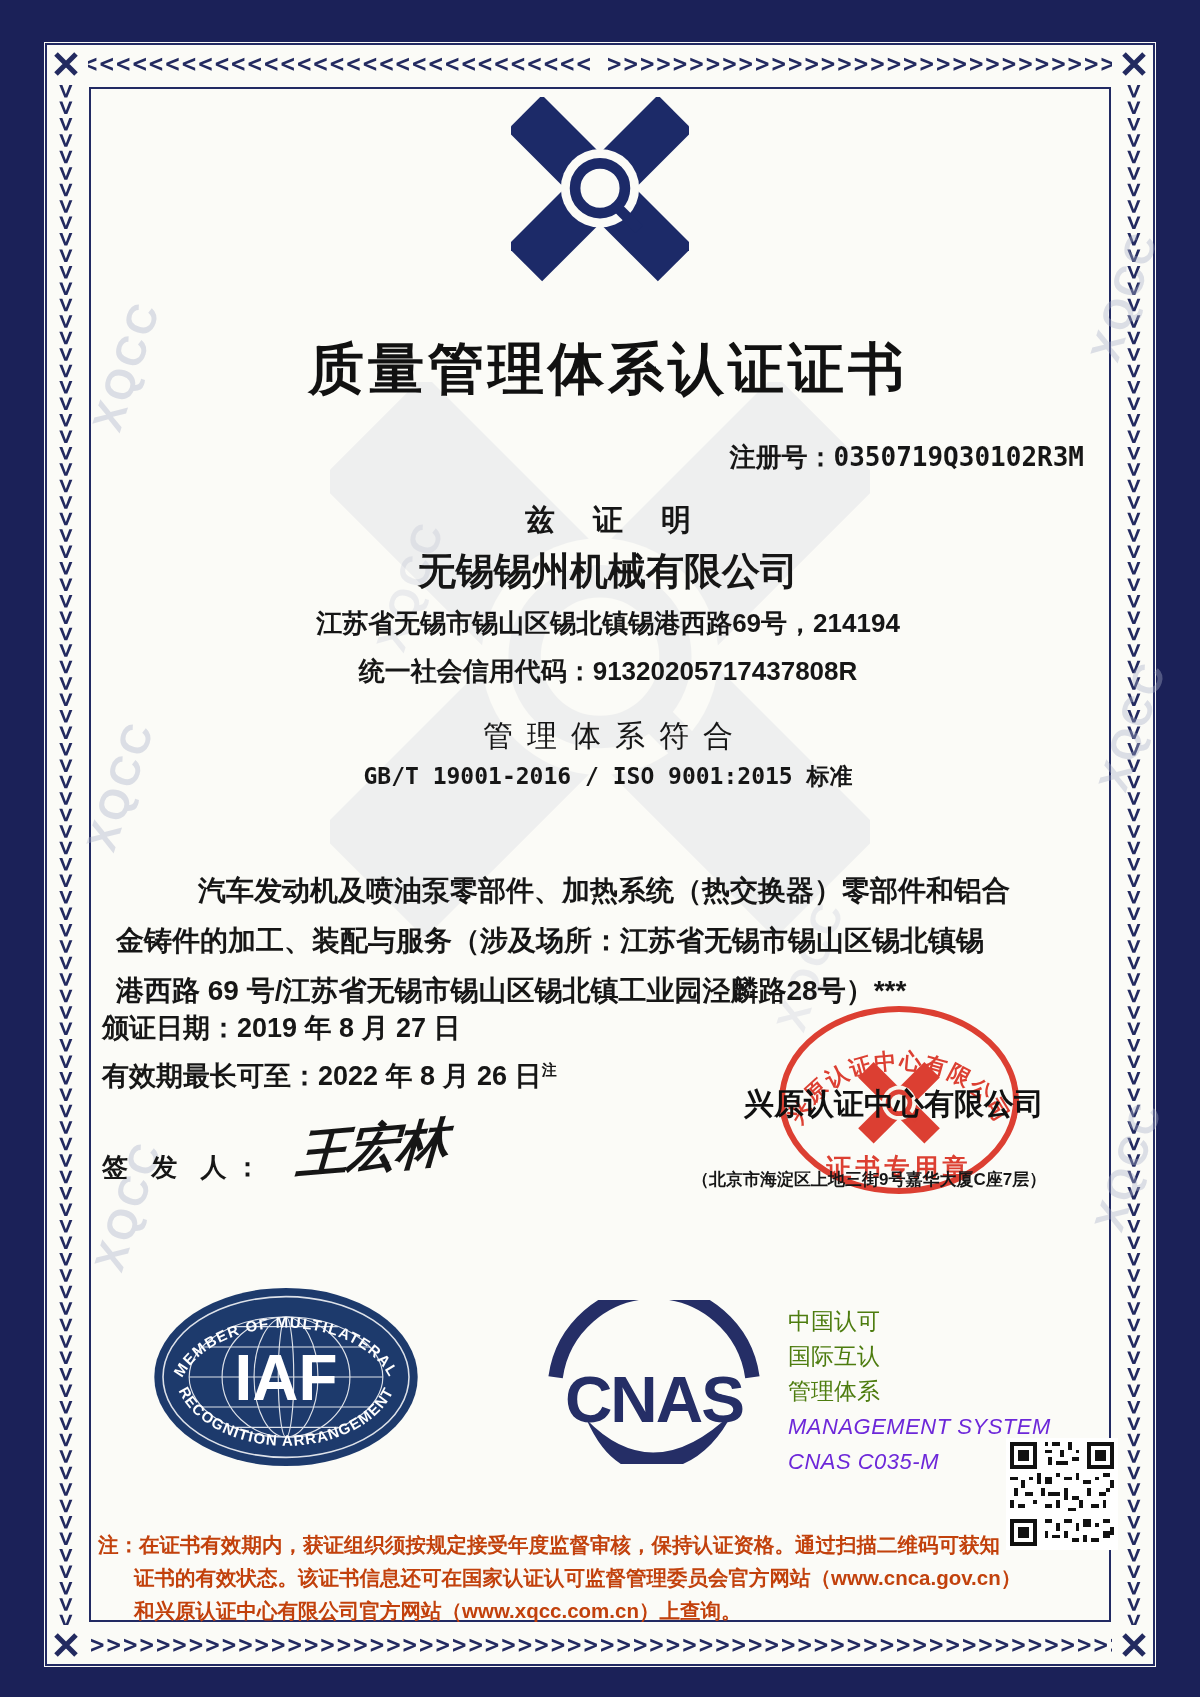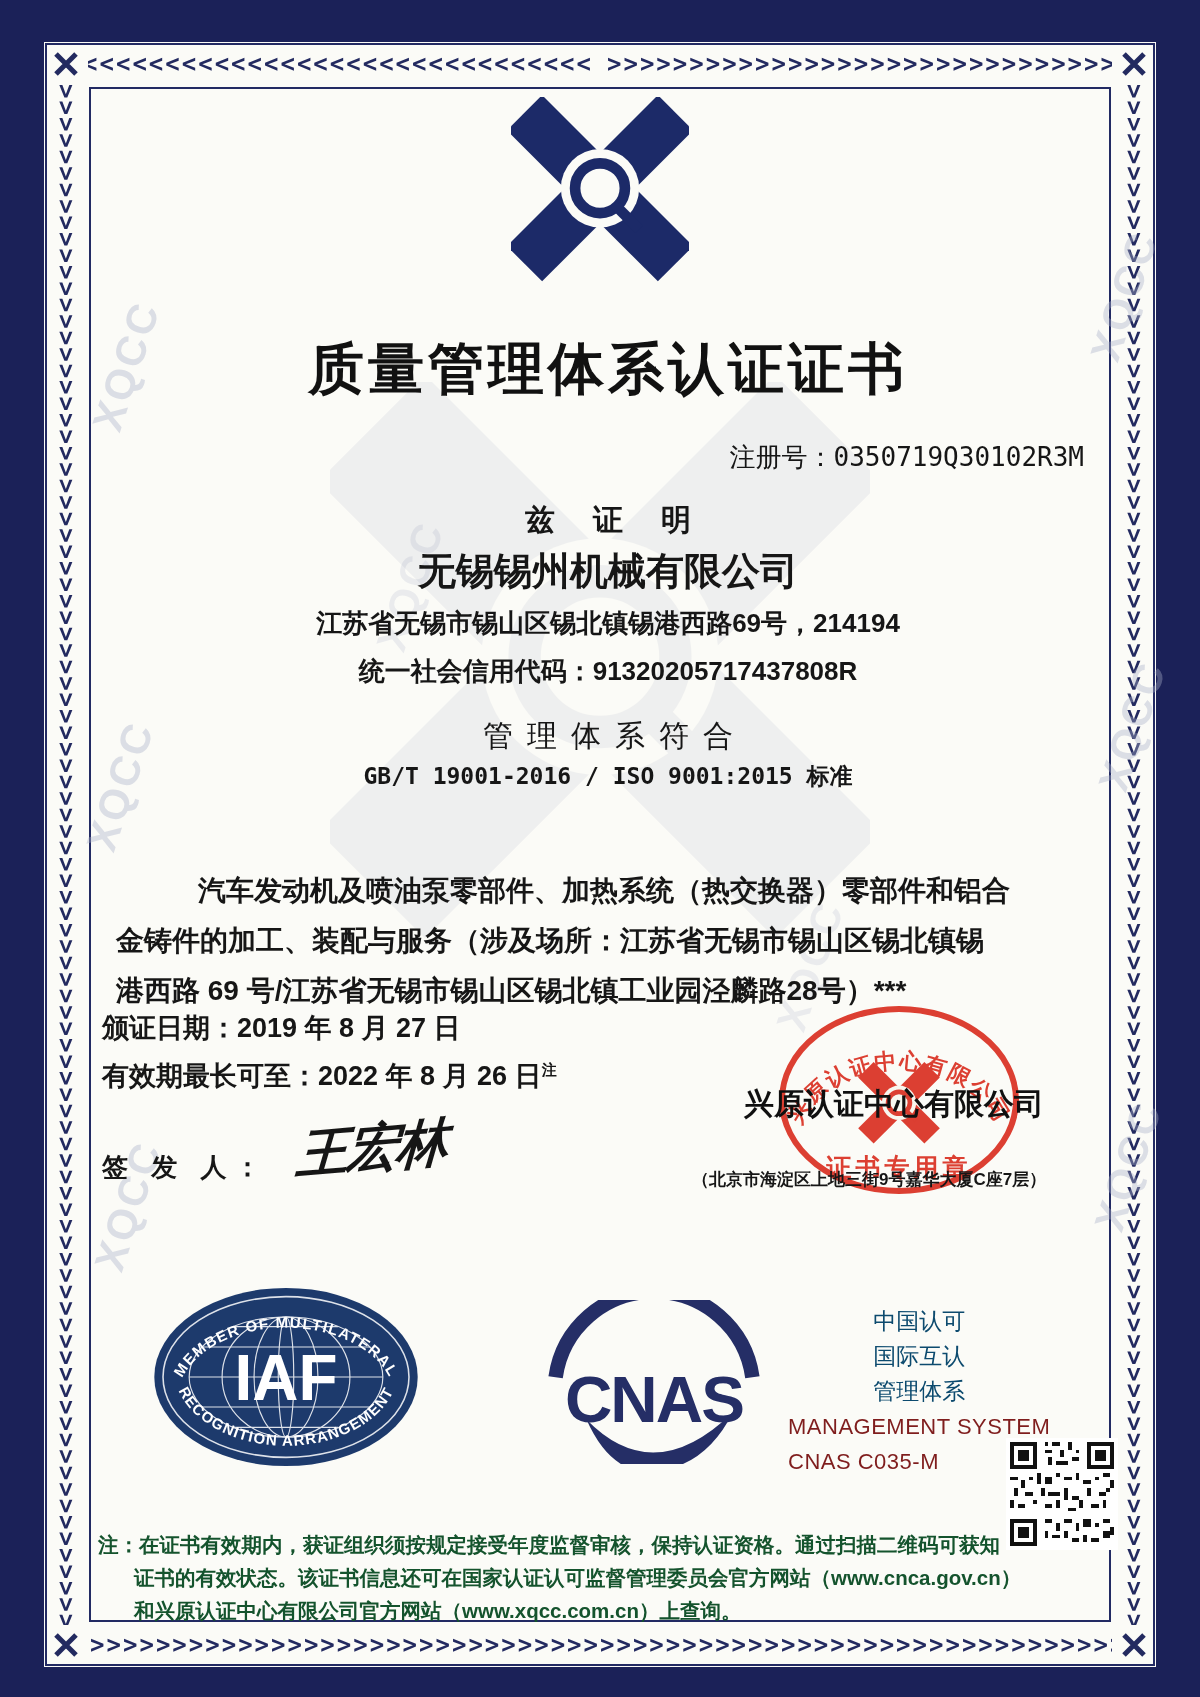--- a/index.html
+++ b/index.html
@@ -17,42 +17,42 @@
   .band-left{left:5px;top:42px;bottom:42px;width:34px;writing-mode:vertical-rl;justify-content:flex-start;}
   .band-right{right:5px;top:42px;bottom:42px;width:34px;writing-mode:vertical-rl;justify-content:flex-start;}
   .corner{position:absolute;width:34px;height:34px;}
   .abs{position:absolute;}
   .ctr{left:16px;right:0;text-align:center;}
   .wm{position:absolute;color:#aab0c8;opacity:.38;font-weight:bold;font-size:42px;
       letter-spacing:3px;transform:rotate(-72deg);z-index:0;pointer-events:none;}
   .wm-emblem{position:absolute;left:50%;top:340px;transform:translateX(-50%);
       color:#27306b;opacity:.05;z-index:0;pointer-events:none;}
   .title{top:290px;font-size:56px;font-weight:bold;letter-spacing:4px;color:#111;}
-  .reg{top:398px;right:72px;font-size:26px;font-weight:normal;font-family:"DejaVu Sans Mono","DejaVu Sans",monospace;}
+  .reg{top:398px;right:72px;font-size:26px;font-weight:bold;font-family:"DejaVu Sans Mono","DejaVu Sans",monospace;}
   .hereby{top:458px;font-size:30px;font-weight:bold;letter-spacing:38px;text-indent:38px;}
   .company{top:504px;font-size:38px;font-weight:bold;}
   .addr{top:564px;font-size:26px;font-weight:600;}
   .credit{top:612px;font-size:26px;font-weight:600;}
   .conforms{top:674px;font-size:30px;font-weight:normal;letter-spacing:14px;text-indent:14px;}
   .standard{top:719px;font-size:23px;font-weight:bold;font-family:"DejaVu Sans Mono","DejaVu Sans",monospace;}
   .scopeh{top:781px;font-size:27px;font-weight:bold;}
   .scope{top:824px;left:72px;right:60px;font-size:28px;font-weight:700;line-height:50px;}
   .scope .indent{padding-left:82px;}
   .dateline{left:58px;font-size:27px;font-weight:bold;}
   .sup{font-size:15px;vertical-align:super;font-weight:bold;}
   .signrow{left:58px;top:1082px;font-size:26px;font-weight:bold;letter-spacing:8px;}
   .signature{display:inline-block;font-size:52px;font-weight:bold;font-style:italic;
              letter-spacing:-2px;transform:rotate(-5deg) skewX(-8deg);position:relative;top:-10px;margin-left:28px;}
   .issuer{left:700px;top:1042px;font-size:30px;font-weight:bold;z-index:3;color:#101010;}
   .issuer-addr{left:648px;top:1126px;font-size:17px;font-weight:600;z-index:3;}
   .seal{left:730px;top:958px;z-index:2;opacity:.9;mix-blend-mode:multiply;}
   .cnas-block{left:744px;top:1262px;line-height:35px;z-index:1;}
-  .cnas-block .cjk{font-size:23px;color:#0c4a6e;text-align:center;}
-  .cnas-block .lat{font-size:22px;color:#7f1d1d;letter-spacing:.5px;}
-  .footer{left:54px;right:36px;top:1486px;font-size:20.5px;font-weight:600;line-height:33px;color:#14532d;}
+  .cnas-block .cjk{font-size:23px;color:#4d7c0f;}
+  .cnas-block .lat{font-size:22px;color:#6d28d9;letter-spacing:.5px;font-style:italic;}
+  .footer{left:54px;right:36px;top:1486px;font-size:20.5px;font-weight:600;line-height:33px;color:#c2410c;}
   .footer .hang{padding-left:36px;}
 </style>
 </head>
 <body>
 
 <div class="page">
   <div class="sheet">
 
     <div class="fl fl-outer"></div>
     <div class="fl fl-inner"></div>

